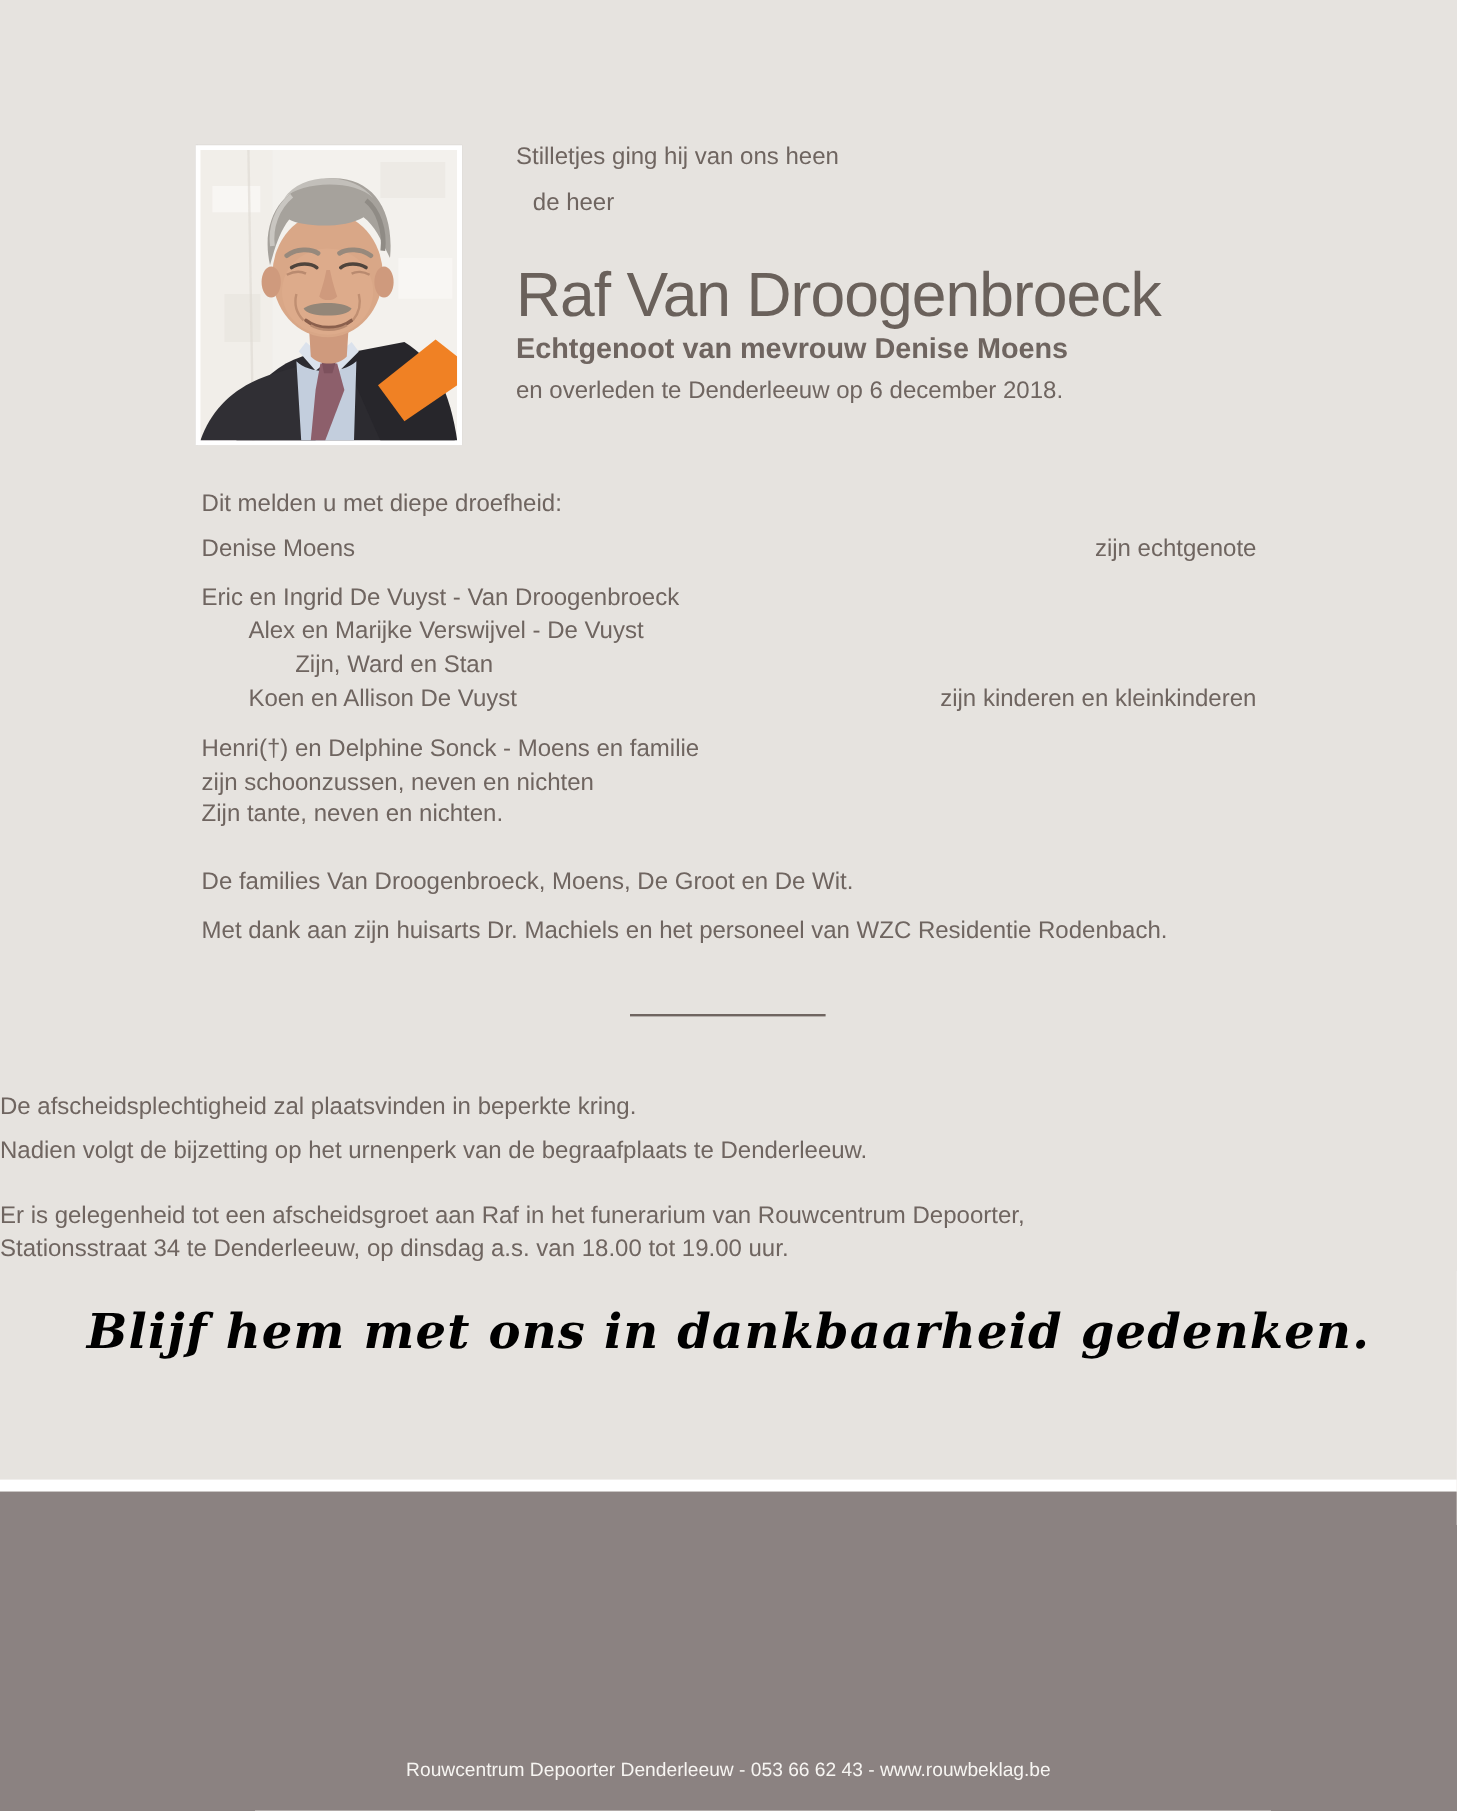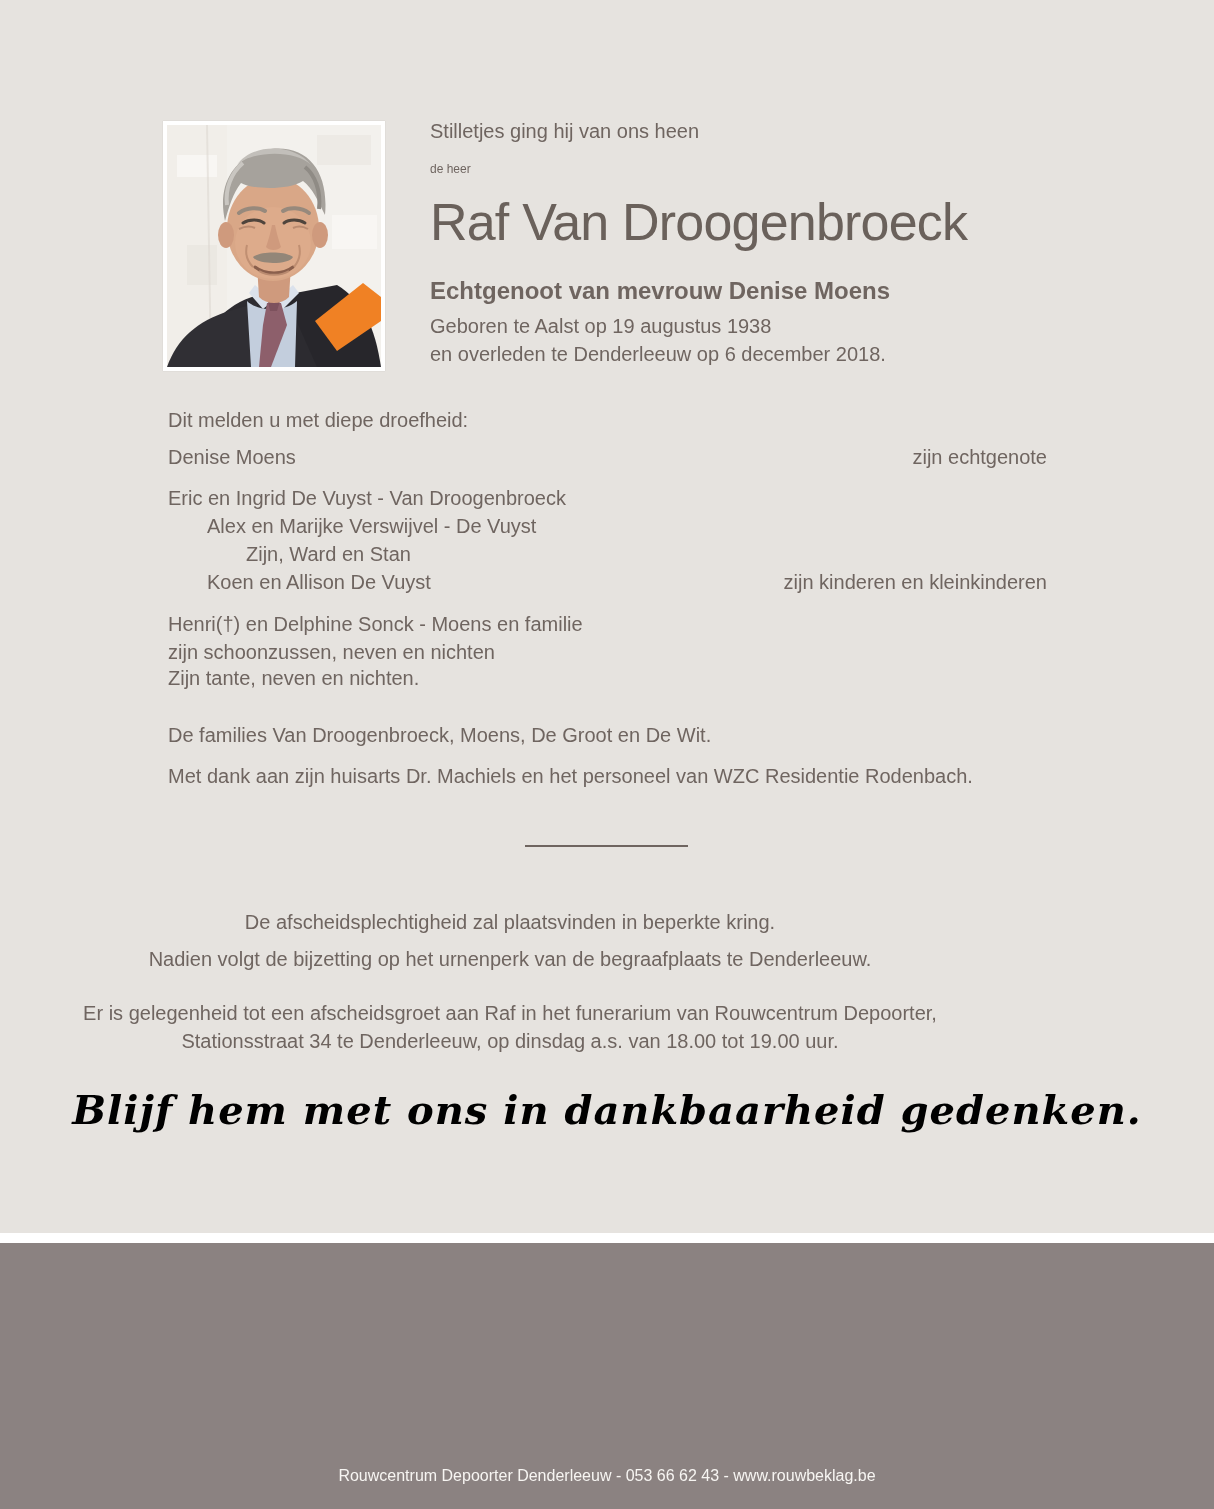--- a/index.html
+++ b/index.html
@@ -23,41 +23,41 @@
     width: 222px; height: 250px;
     background: #ffffff;
     box-sizing: border-box;
     padding: 4px;
     box-shadow: 0 0 1px rgba(0,0,0,.15);
   }
   .photo-frame svg { display: block; width: 100%; height: 100%; }
   
   .hdr { position: absolute; left: 430px; top: 0; width: 700px; }
   .intro       { position: absolute; left: 0; top: 117px; font-size: 20px; line-height: 28px; white-space: nowrap; }
-  .salutation  { position: absolute; left: 0; top: 155px; font-size: 12px; line-height: 28px; }
-  .deceased    { position: absolute; left: 0; top: 192px; font-size: 52px; line-height: 60px;
+  .salutation  { position: absolute; left: 14px; top: 155px; font-size: 20px; line-height: 28px; }
+  .deceased    { position: absolute; left: 0; top: 216px; font-size: 52px; line-height: 60px;
                  letter-spacing: -0.8px; color: #6a615b; font-weight: 400; white-space: nowrap; }
   .spouse      { position: absolute; left: 0; top: 277px; font-size: 24px; line-height: 28px; font-weight: 700; white-space: nowrap; }
   .born        { position: absolute; left: 0; top: 312px; font-size: 20px; line-height: 28px; white-space: nowrap; }
   
   .bodycol { position: absolute; left: 168px; top: 0; width: 879px; font-size: 20px; line-height: 28px; }
   .row { display: flex; justify-content: space-between; align-items: baseline; gap: 41px; }
   .abs { position: absolute; left: 0; width: 879px; }
   .ind1 { padding-left: 39px; }
   .ind2 { padding-left: 78px; }
   .role { text-align: right; white-space: nowrap; }
   
   .divider {
     position: absolute;
     left: 525px; top: 845px;
     width: 163px; height: 2px;
     background: #6f6560;
   }
   
-  .centerline { position: absolute; left: 0; width: 1020px; text-align: center; font-size: 20px; line-height: 28px; }
+  .centerline { position: absolute; left: 0; width: 1020px; font-size: 20px; line-height: 28px; }
   
   .closing {
     position: absolute; left: 0; top: 1083px; width: 1214px;
     text-align: center;
     font-family: "DejaVu Serif", serif;
     font-style: italic; font-weight: 700;
     font-size: 40px; line-height: 54px;
     color: #000000;
     letter-spacing: 1px;
   }
@@ -136,21 +136,20 @@
       <path d="M132 120 C134 128 132 136 127 142" stroke="#c08f72" stroke-width="2" fill="none"></path>
     </svg>
   </div>
 
   <div class="hdr">
     <div class="intro">Stilletjes ging hij van ons heen</div>
     <div class="salutation">de heer</div>
     <div class="deceased">Raf Van Droogenbroeck</div>
     <div class="spouse">Echtgenoot van mevrouw Denise Moens</div>
     <div class="born">
-      <div>Geboren te Aalst op 19 augustus 1938</div>
       <div>en overleden te Denderleeuw op 6 december 2018.</div>
     </div>
   </div>
 
   <div class="bodycol">
     <div class="abs" style="top:406px">Dit melden u met diepe droefheid:</div>
 
     <div class="abs row" style="top:443px">
       <span>Denise Moens</span>
       <span class="role">zijn echtgenote</span>

